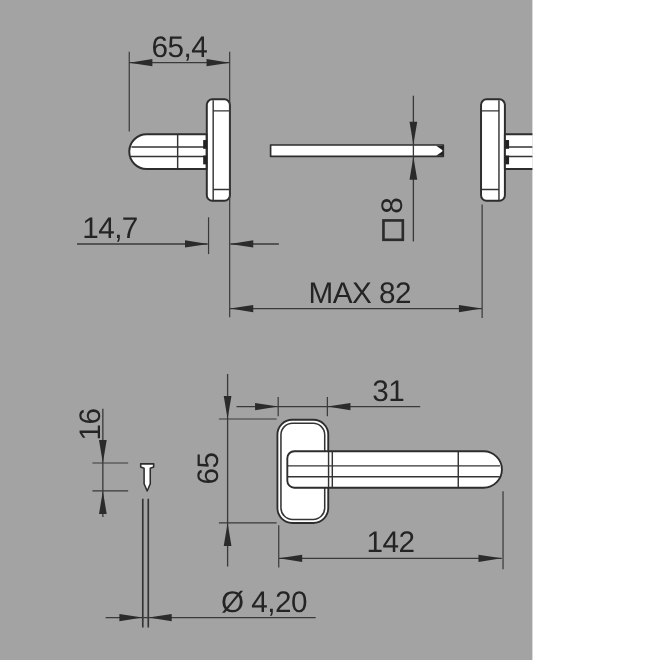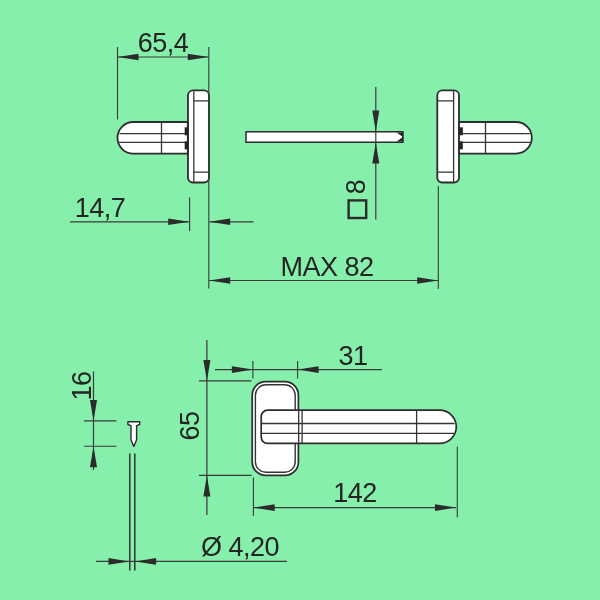--- a/index.html
+++ b/index.html
@@ -1,16 +1,16 @@
 <!DOCTYPE html>
 <html><head>
 <meta charset="utf-8">
 <style>
   html,body{margin:0;padding:0;background:#ffffff;}
-  .stage{position:relative;width:600px;height:600px;background:#86efac;overflow:hidden;}
+  .stage{position:relative;width:484px;height:600px;background:#a3a3a3;overflow:hidden;}
   svg{position:absolute;left:0;top:0;}
   .outline{fill:#ffffff;stroke:#2d2d2d;stroke-width:1.8;stroke-linejoin:round;}
   .outline-thin{fill:none;stroke:#343434;stroke-width:1.3;}
   .dimline{fill:none;stroke:#3a3a3a;stroke-width:1.2;}
   .extline{fill:none;stroke:#3a3a3a;stroke-width:1.1;}
   .arrow{fill:#2b2b2b;stroke:none;}
   .neck{fill:#232323;stroke:none;}
   .dimtext{font-family:"Liberation Sans","DejaVu Sans",sans-serif;font-size:27px;fill:#242424;letter-spacing:-0.5px;}
   .mid{text-anchor:middle;}
 </style>

